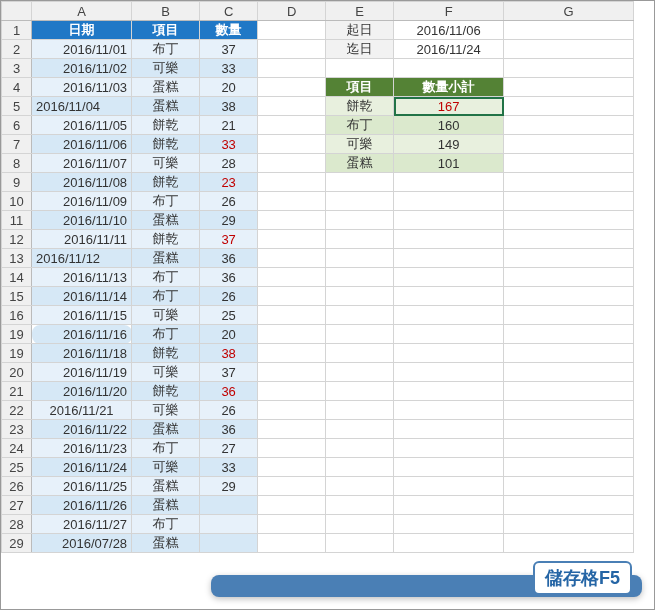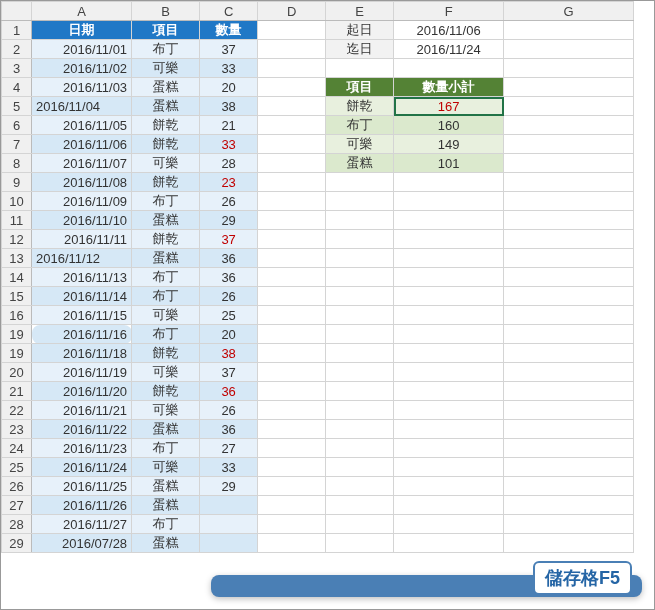--- a/index.html
+++ b/index.html
@@ -235,21 +235,21 @@
           <td class="lt-blue2 cA date-cell" style="text-align: right;">2016/11/20</td>
           <td class="lt-blue2 cB">餅乾</td>
           <td class="lt-blue2 cC red">36</td>
           <td class="cD"></td>
           <td class="cE"></td>
           <td class="cF"></td>
           <td class="cG"></td>
         </tr>
         <tr>
           <td class="rowhdr">22</td>
-          <td class="lt-blue cA date-cell" style="text-align: right;">2016/11/21</td>
+          <td class="lt-blue cA date-cell" style="text-align: center;">2016/11/21</td>
           <td class="lt-blue cB">可樂</td>
           <td class="lt-blue cC">26</td>
           <td class="cD"></td>
           <td class="cE"></td>
           <td class="cF"></td>
           <td class="cG"></td>
         </tr>
         <tr>
           <td class="rowhdr">23</td>
           <td class="lt-blue2 cA date-cell" style="text-align: right; padding-left: 31px;">2016/11/22</td>

